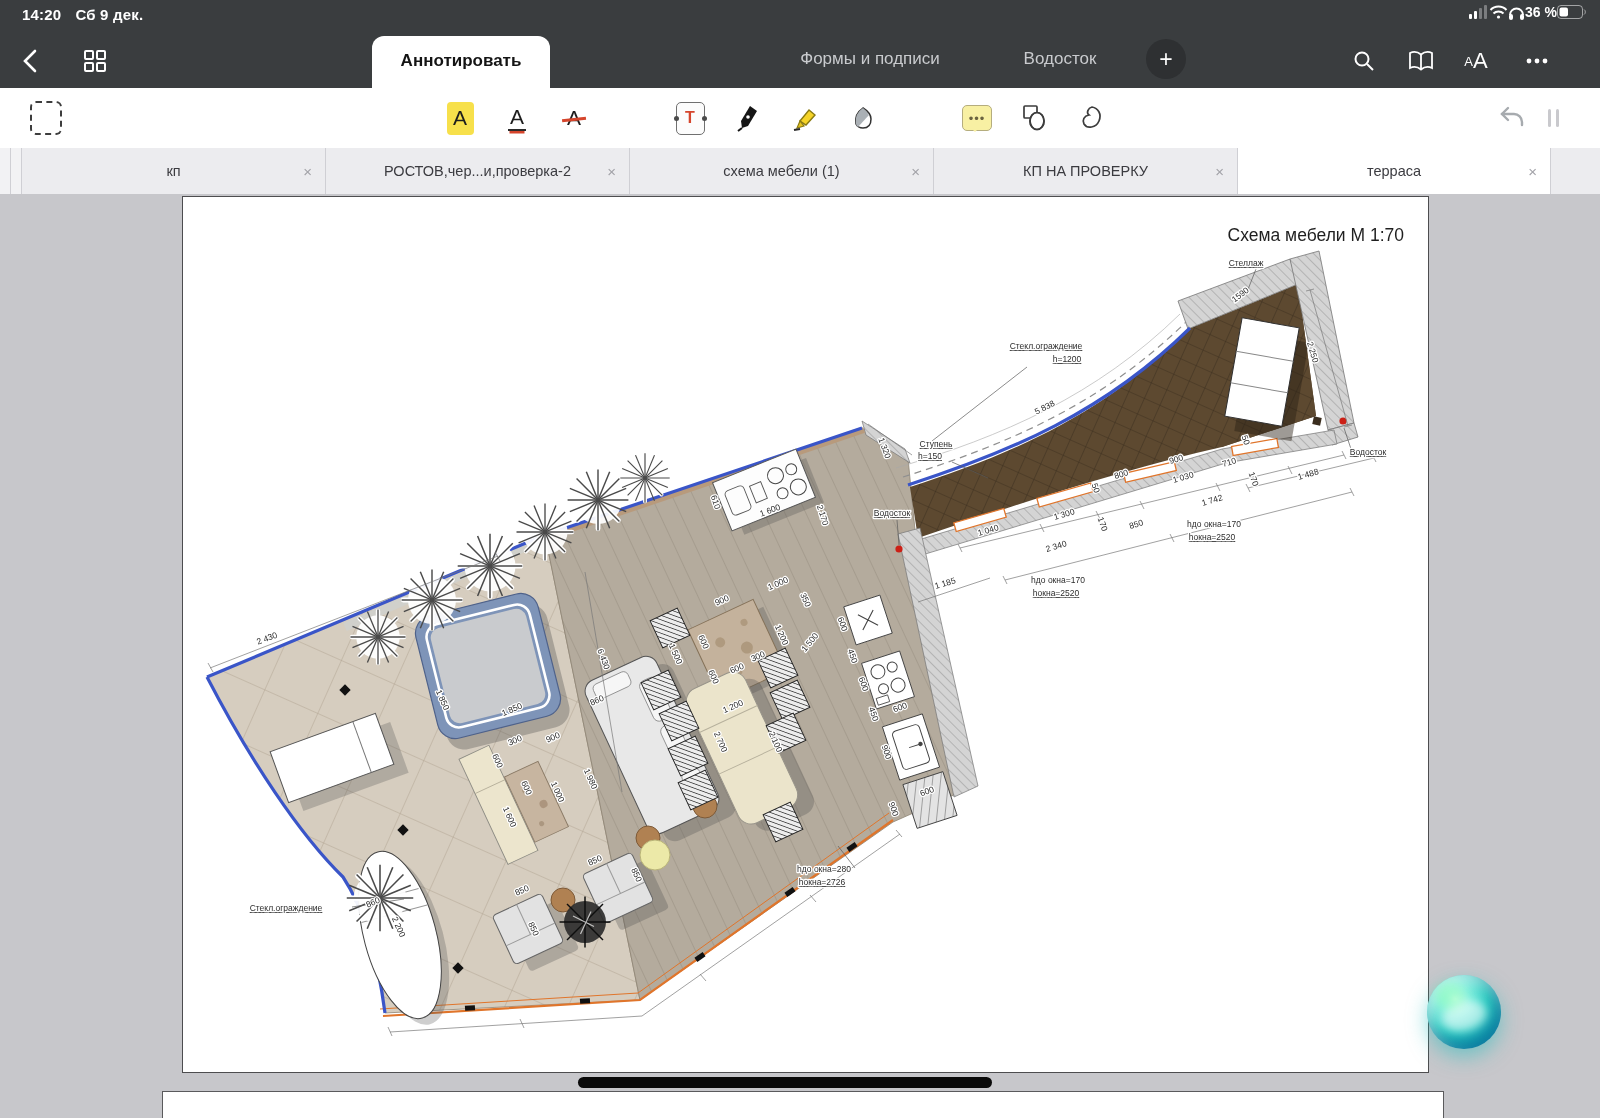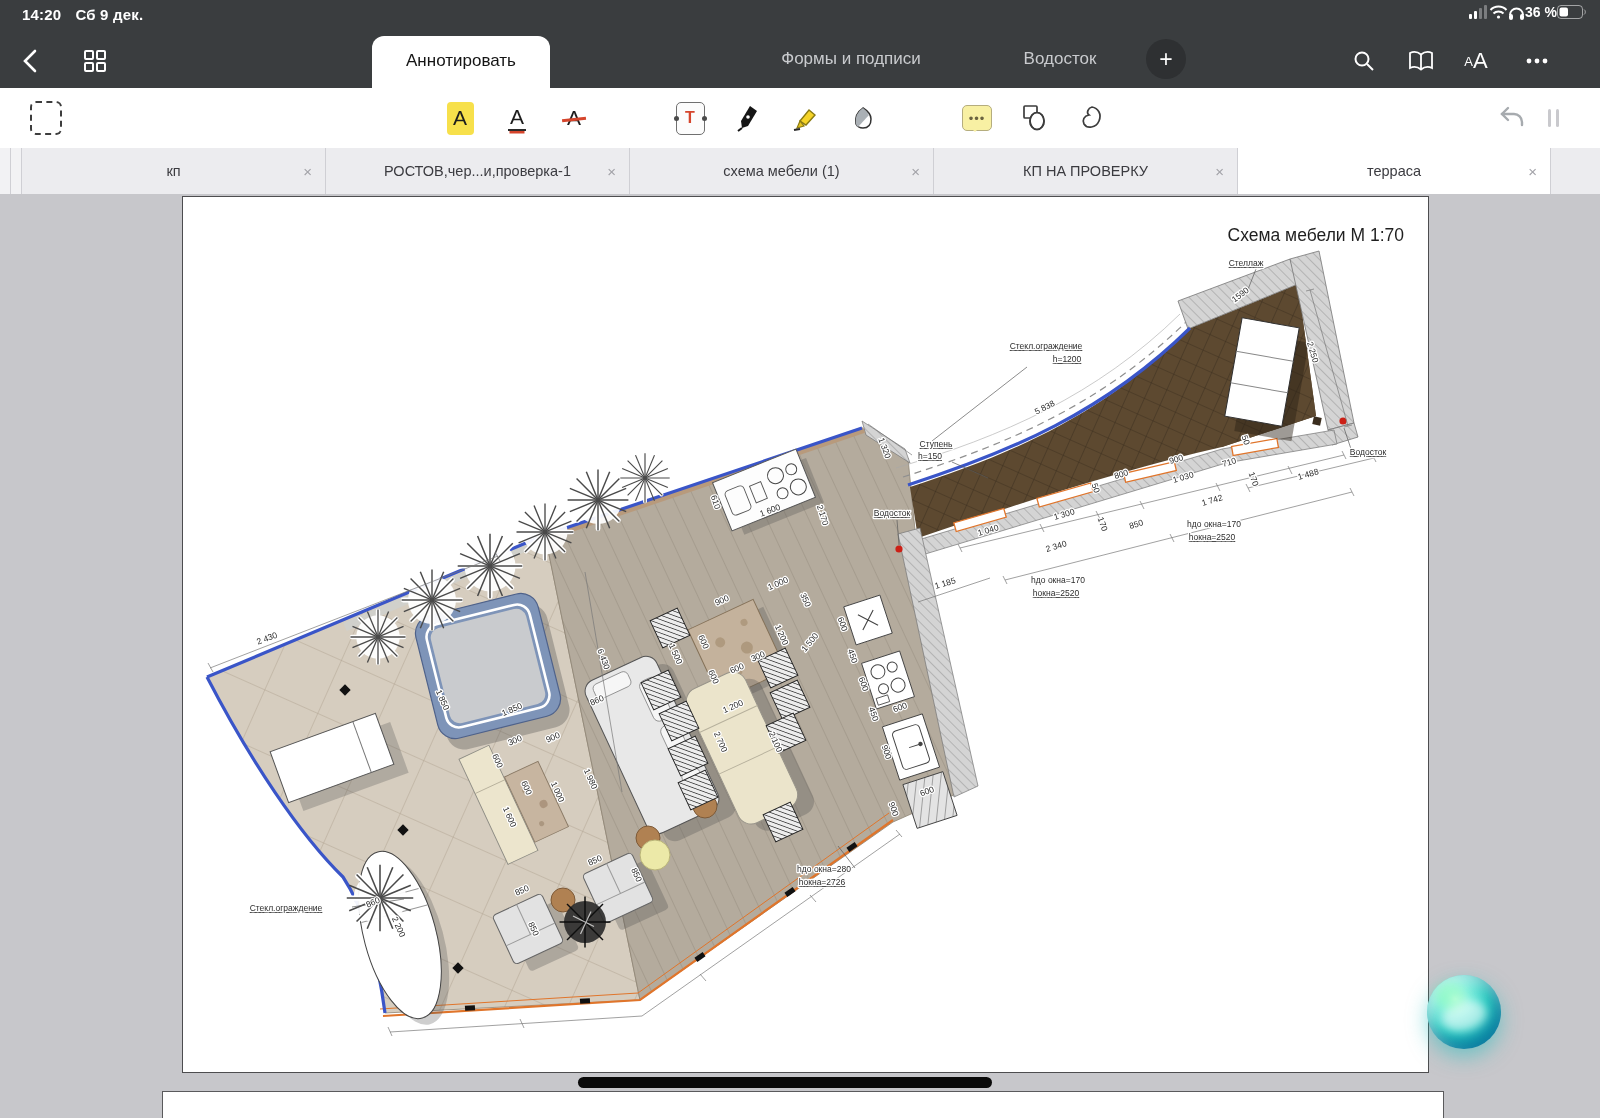--- a/index.html
+++ b/index.html
@@ -7,21 +7,21 @@
   
   .topbar{position:absolute;left:0;top:0;width:1600px;height:88px;background:#3a3d3f;color:#fff;}
   .statusrow{position:absolute;left:0;top:0;width:100%;height:30px;}
   .status-left{position:absolute;left:22px;top:6px;font-size:15px;font-weight:700;letter-spacing:.2px;}
   .status-left span{margin-right:14px;}
   .status-right{position:absolute;right:14px;top:4px;display:flex;align-items:center;}
   .status-right .pct{font-size:14px;font-weight:600;}
   .navrow{position:absolute;left:0;top:30px;width:100%;height:58px;}
   .navbtn{position:absolute;top:14px;width:34px;height:34px;display:flex;align-items:center;justify-content:center;cursor:pointer;}
   .apptab{position:absolute;top:0;height:58px;line-height:58px;color:#c9cbce;font-size:17px;text-align:center;cursor:pointer;}
-  .apptab.active{top:6px;height:52px;line-height:50px;background:#fff;color:#141414;border-radius:12px 12px 0 0;font-weight:400;}
+  .apptab.active{top:6px;height:52px;line-height:50px;background:#fff;color:#141414;border-radius:12px 12px 0 0;font-weight:700;}
   .plusbtn{position:absolute;top:9px;width:40px;height:40px;border-radius:50%;background:#2e3032;border:none;color:#fff;font-size:23px;line-height:38px;text-align:center;cursor:pointer;padding:0;}
   
   .toolsrow{position:absolute;left:0;top:88px;width:1600px;height:60px;background:#fff;border-bottom:1px solid #dcdcdf;}
   .tool{position:absolute;top:0;height:60px;display:flex;align-items:center;justify-content:center;cursor:pointer;}
   .sel-icon{width:28px;height:30px;border:2px dashed #3d3d3d;border-radius:6px;}
   .a-high{width:27px;height:33px;background:#f7e04b;border-radius:4px;color:#1d1d1d;font-size:21px;display:flex;align-items:center;justify-content:center;}
   .a-under{color:#1d1d1d;font-size:21px;border-bottom:2px solid #2a2a2a;box-shadow:0 4px 0 -1.5px #d5452c;padding:0 2px;}
   .a-strike{color:#1d1d1d;font-size:21px;position:relative;padding:0 2px;}
   .a-strike::after{content:"";position:absolute;left:-3px;right:-3px;top:52%;height:2.5px;background:#d5452c;transform:rotate(-6deg);}
   .tbox{width:27px;height:31px;border:1.5px solid #707070;border-radius:5px;background:#fcfcfc;color:#d5452c;font-weight:700;font-size:16px;display:flex;align-items:center;justify-content:center;position:relative;}
@@ -96,21 +96,21 @@
       </div>
       <div class="navbtn" style="left:78px">
         <svg width="24" height="24" viewBox="0 0 24 24" fill="none" stroke="#fff" stroke-width="2">
             <rect x="2" y="2" width="8" height="8" rx="1"></rect>
             <rect x="14" y="2" width="8" height="8" rx="1"></rect>
             <rect x="2" y="14" width="8" height="8" rx="1"></rect>
             <rect x="14" y="14" width="8" height="8" rx="1"></rect>
           </svg>
       </div>
       <div class="apptab active" style="left:372px;width:178px"><span>Аннотировать</span></div>
-      <div class="apptab" style="left:753px;width:196px"><span>Формы и подписи</span></div>
+      <div class="apptab" style="left:772px;width:196px"><span>Формы и подписи</span></div>
       <div class="apptab" style="left:1012px;width:96px"><span>Водосток</span></div>
       <button class="plusbtn" style="left:1146px">+</button>
       <div class="navbtn" style="left:1347px">
         <svg width="24" height="24" viewBox="0 0 24 24" fill="none" stroke="#fff" stroke-width="2">
             <circle cx="10" cy="10" r="6.5"></circle>
             <line x1="15" y1="15" x2="21" y2="21"></line>
           </svg>
       </div>
       <div class="navbtn" style="left:1404px">
         <svg width="26" height="22" viewBox="0 0 26 22" fill="none" stroke="#fff" stroke-width="1.8">
@@ -198,21 +198,21 @@
   </div>
 
   <div class="doctabs">
     <div class="edge-sliver"></div>
     <div class="edge-sliver"></div>
     <div class="dtab">
         <span>кп</span>
         <span class="x">×</span>
       </div>
     <div class="dtab">
-        <span>РОСТОВ,чер...и,проверка-1</span>
+        <span>РОСТОВ,чер...и,проверка-2</span>
         <span class="x">×</span>
       </div>
     <div class="dtab">
         <span>схема мебели (1)</span>
         <span class="x">×</span>
       </div>
     <div class="dtab">
         <span>КП НА ПРОВЕРКУ</span>
         <span class="x">×</span>
       </div>

